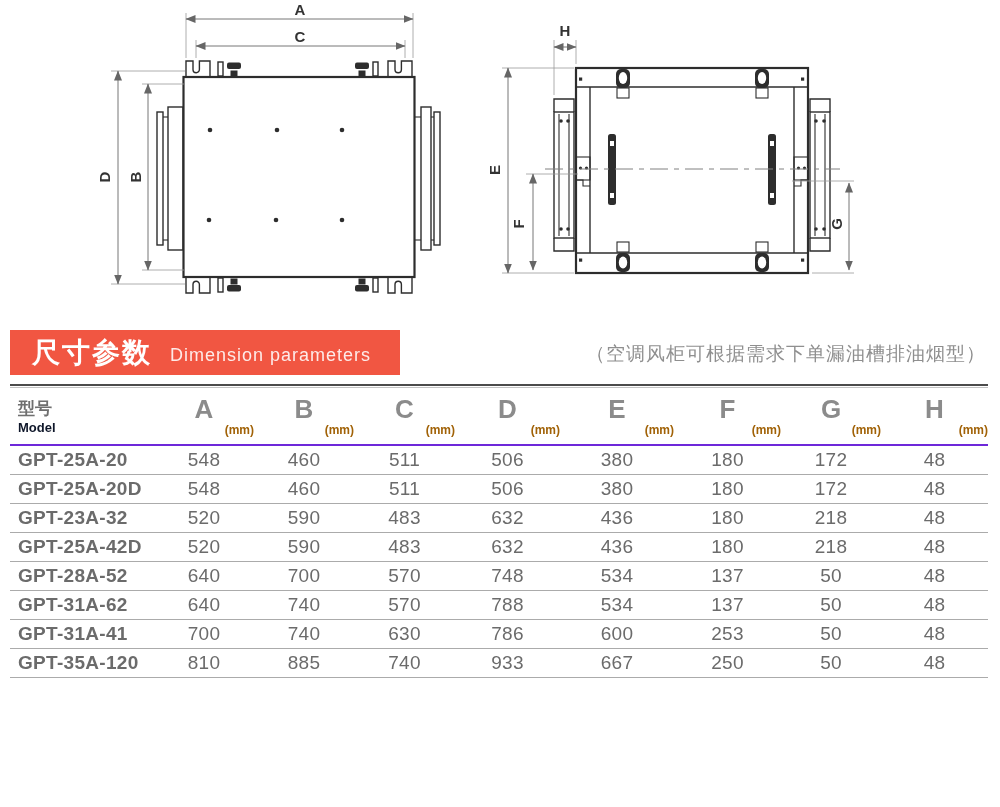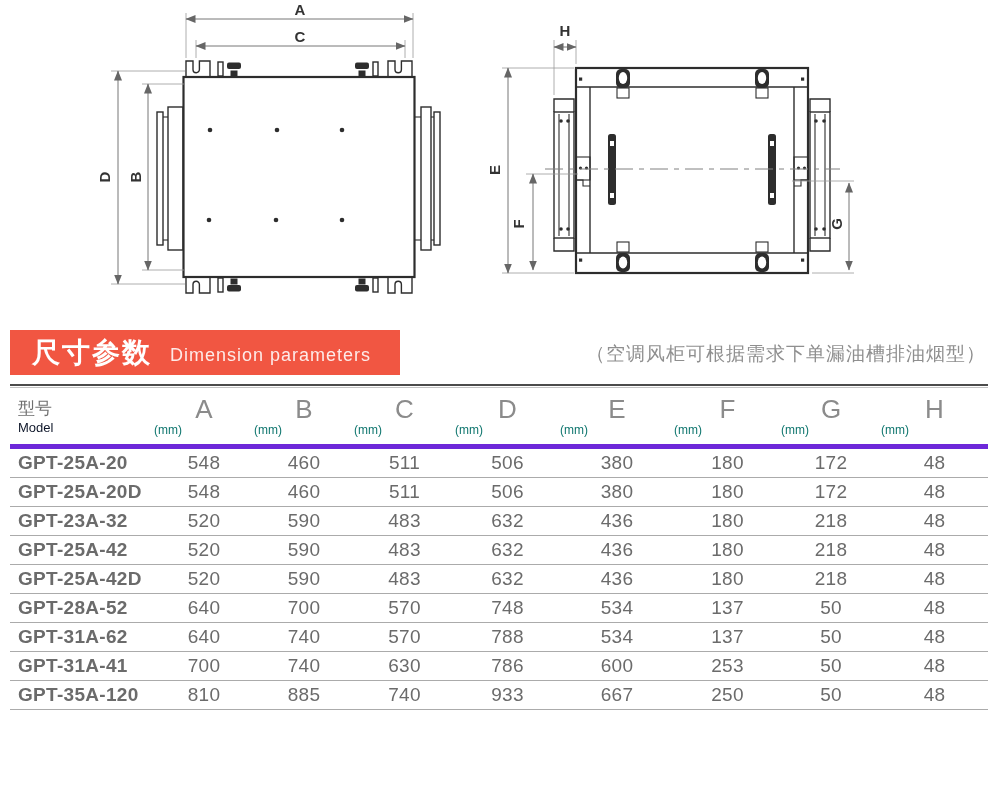--- a/index.html
+++ b/index.html
@@ -12,23 +12,23 @@
           display:flex;align-items:center;padding:0;box-sizing:border-box;}
   #banner .zh{font-size:28px;font-weight:bold;color:#fff;margin-left:22px;letter-spacing:2px;}
   #banner .en{font-size:18px;color:rgba(255,255,255,.88);margin-left:18px;margin-top:6px;letter-spacing:1px;}
   #side-note{position:absolute;right:14px;top:341px;font-size:19px;color:#8f8f8f;letter-spacing:1px;}
   
   #rule{position:absolute;left:10px;top:384px;width:978px;height:1px;
         border-top:2px solid #4b4b4b;border-bottom:1px solid #c3c3c3;}
   
   #dim-table{position:absolute;left:10px;top:390px;width:978px;border-collapse:collapse;table-layout:fixed;}
   #dim-table th,#dim-table td{padding:0;margin:0;}
-  #dim-table thead th{height:54px;vertical-align:middle;border-bottom:5px solid #6d28d9;font-weight:normal;}
+  #dim-table thead th{height:54px;vertical-align:middle;border-bottom:2px solid #6d28d9;font-weight:bold;}
   #dim-table thead th .letter{font-size:26px;color:#8b8b8b;text-align:center;line-height:26px;}
-  #dim-table thead th .unit{font-size:12px;color:#0f766e;text-align:left;line-height:16px;}
+  #dim-table thead th .unit{font-size:12px;color:#a16207;text-align:right;line-height:16px;}
   #dim-table thead th.model-h{text-align:left;}
   #dim-table thead th.model-h .zh{font-size:17px;color:#6f6f6f;padding-left:8px;line-height:22px;}
   #dim-table thead th.model-h .en{font-size:13px;color:#0f172a;padding-left:8px;line-height:16px;}
   #dim-table tbody td{height:28px;border-bottom:1px solid #ababab;font-size:19px;color:#6b6b6b;
                       letter-spacing:.3px;white-space:nowrap;}
   #dim-table tbody td.model{text-align:left;padding-left:8px;font-weight:bold;}
   #dim-table tbody td.val{text-align:center;}
   
   .outline{fill:none;stroke:#2d2d2d;stroke-width:2.2;}
   .part{fill:none;stroke:#2d2d2d;stroke-width:1.4;}
@@ -286,31 +286,20 @@
           <td class="val">520</td>
           <td class="val">590</td>
           <td class="val">483</td>
           <td class="val">632</td>
           <td class="val">436</td>
           <td class="val">180</td>
           <td class="val">218</td>
           <td class="val">48</td>
         </tr>
         <tr>
-          <td class="model">GPT-25A-42</td>
-          <td class="val">520</td>
-          <td class="val">590</td>
-          <td class="val">483</td>
-          <td class="val">632</td>
-          <td class="val">436</td>
-          <td class="val">180</td>
-          <td class="val">218</td>
-          <td class="val">48</td>
-        </tr>
-        <tr>
           <td class="model">GPT-25A-42D</td>
           <td class="val">520</td>
           <td class="val">590</td>
           <td class="val">483</td>
           <td class="val">632</td>
           <td class="val">436</td>
           <td class="val">180</td>
           <td class="val">218</td>
           <td class="val">48</td>
         </tr>

